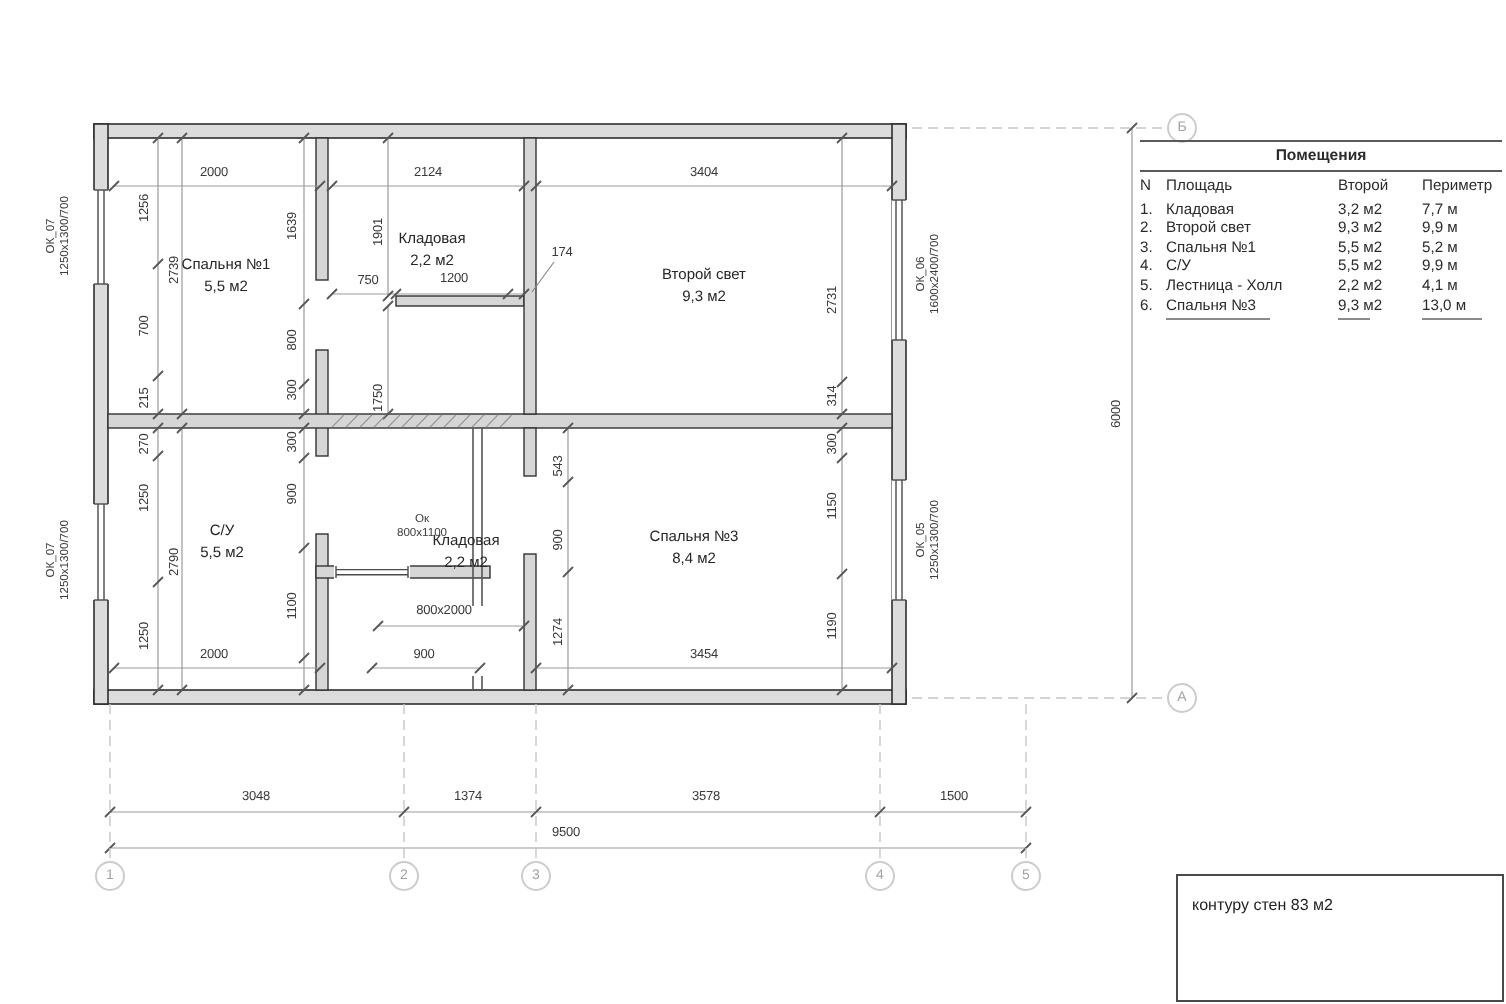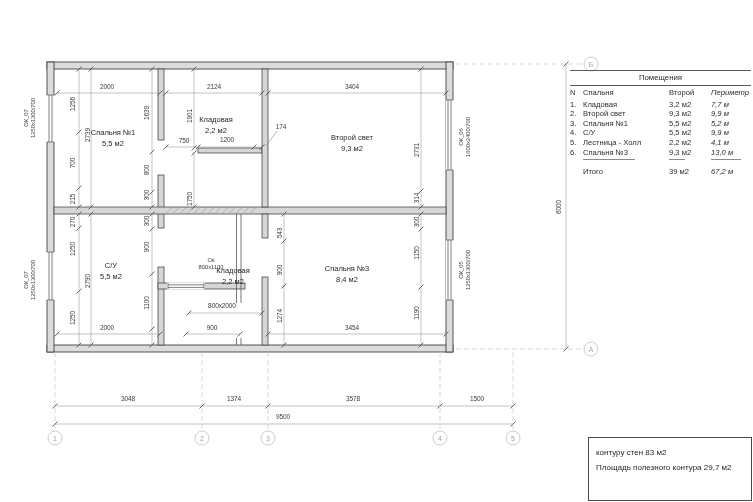--- a/index.html
+++ b/index.html
@@ -34,27 +34,27 @@
     position:absolute;width:13px;height:13px;border:1px solid #cccccc;border-radius:50%;
     background:#fff;color:#a2a2a2;font-size:7px;line-height:13px;text-align:center;
     transform:translate(-50%,-50%);
   }
   
   #rooms-table{
     position:absolute;left:570px;top:70px;width:181px;font-size:7.6px;color:#2b2b2b;
   }
   #rooms-table .title{
     text-align:center;padding:2px 0 3px 0;margin-bottom:2px;
-    border-top:1px solid #5a5a5a;border-bottom:1px solid #5a5a5a;font-size:7.8px;
+    border-top:1px solid #5a5a5a;border-bottom:1px solid #5a5a5a;font-size:7.8px;font-weight:bold;
   }
   .trow{display:flex;line-height:9.6px;}
   .trow .c-n{width:13px;}
   .trow .c-name{width:86px;}
   .trow .c-area{width:42px;}
-  .trow .c-per{width:40px;font-style:italic;}
+  .trow .c-per{width:40px;}
   .trow.head{margin-bottom:2px;}
   .dashrow{display:flex;height:6px;margin-top:2px;}
   .dashrow i{border-top:1px solid #8a8a8a;height:0;display:block;}
   .dashrow .d1{margin-left:13px;width:52px;}
   .dashrow .d2{margin-left:34px;width:16px;}
   .dashrow .d3{margin-left:26px;width:30px;}
   .trow.total{margin-top:2px;}
   
   #note-box{
     position:absolute;left:588px;top:437px;width:164px;height:64px;
@@ -325,21 +325,21 @@
       <div class="bubble" style="left: 440px; top: 438px;">4</div>
       <div class="bubble" style="left: 513px; top: 438px;">5</div>
       <div class="bubble" style="left: 591px; top: 64px;">Б</div>
       <div class="bubble" style="left: 591px; top: 349px;">А</div>
     </div>
 
   <div id="rooms-table">
     <div class="title">Помещения</div>
     <div class="trow head">
       <span class="c-n">N</span>
-      <span class="c-name">Спальня</span>
+      <span class="c-name">Площадь</span>
       <span class="c-area">Второй</span>
       <span class="c-per">Периметр</span>
     </div>
     <div id="table-rows">
         <div class="trow">
           <span class="c-n">1.</span>
           <span class="c-name">Кладовая</span>
           <span class="c-area">3,2 м2</span>
           <span class="c-per">7,7 м</span>
         </div>
@@ -372,26 +372,19 @@
           <span class="c-name">Спальня №3</span>
           <span class="c-area">9,3 м2</span>
           <span class="c-per">13,0 м</span>
         </div>
       </div>
     <div class="dashrow">
       <i class="d1"></i>
         <i class="d2"></i>
         <i class="d3"></i>
     </div>
-    <div class="trow total">
-      <span class="c-n"></span>
-      <span class="c-name">Итого</span>
-      <span class="c-area">39 м2</span>
-      <span class="c-per">67,2 м</span>
-    </div>
   </div>
 
   <div id="note-box">
     <div class="nline2">контуру стен 83 м2</div>
-    <div class="nline3">Площадь полезного контура 29,7 м2</div>
   </div>
 
 </div>
 
 </body></html>

